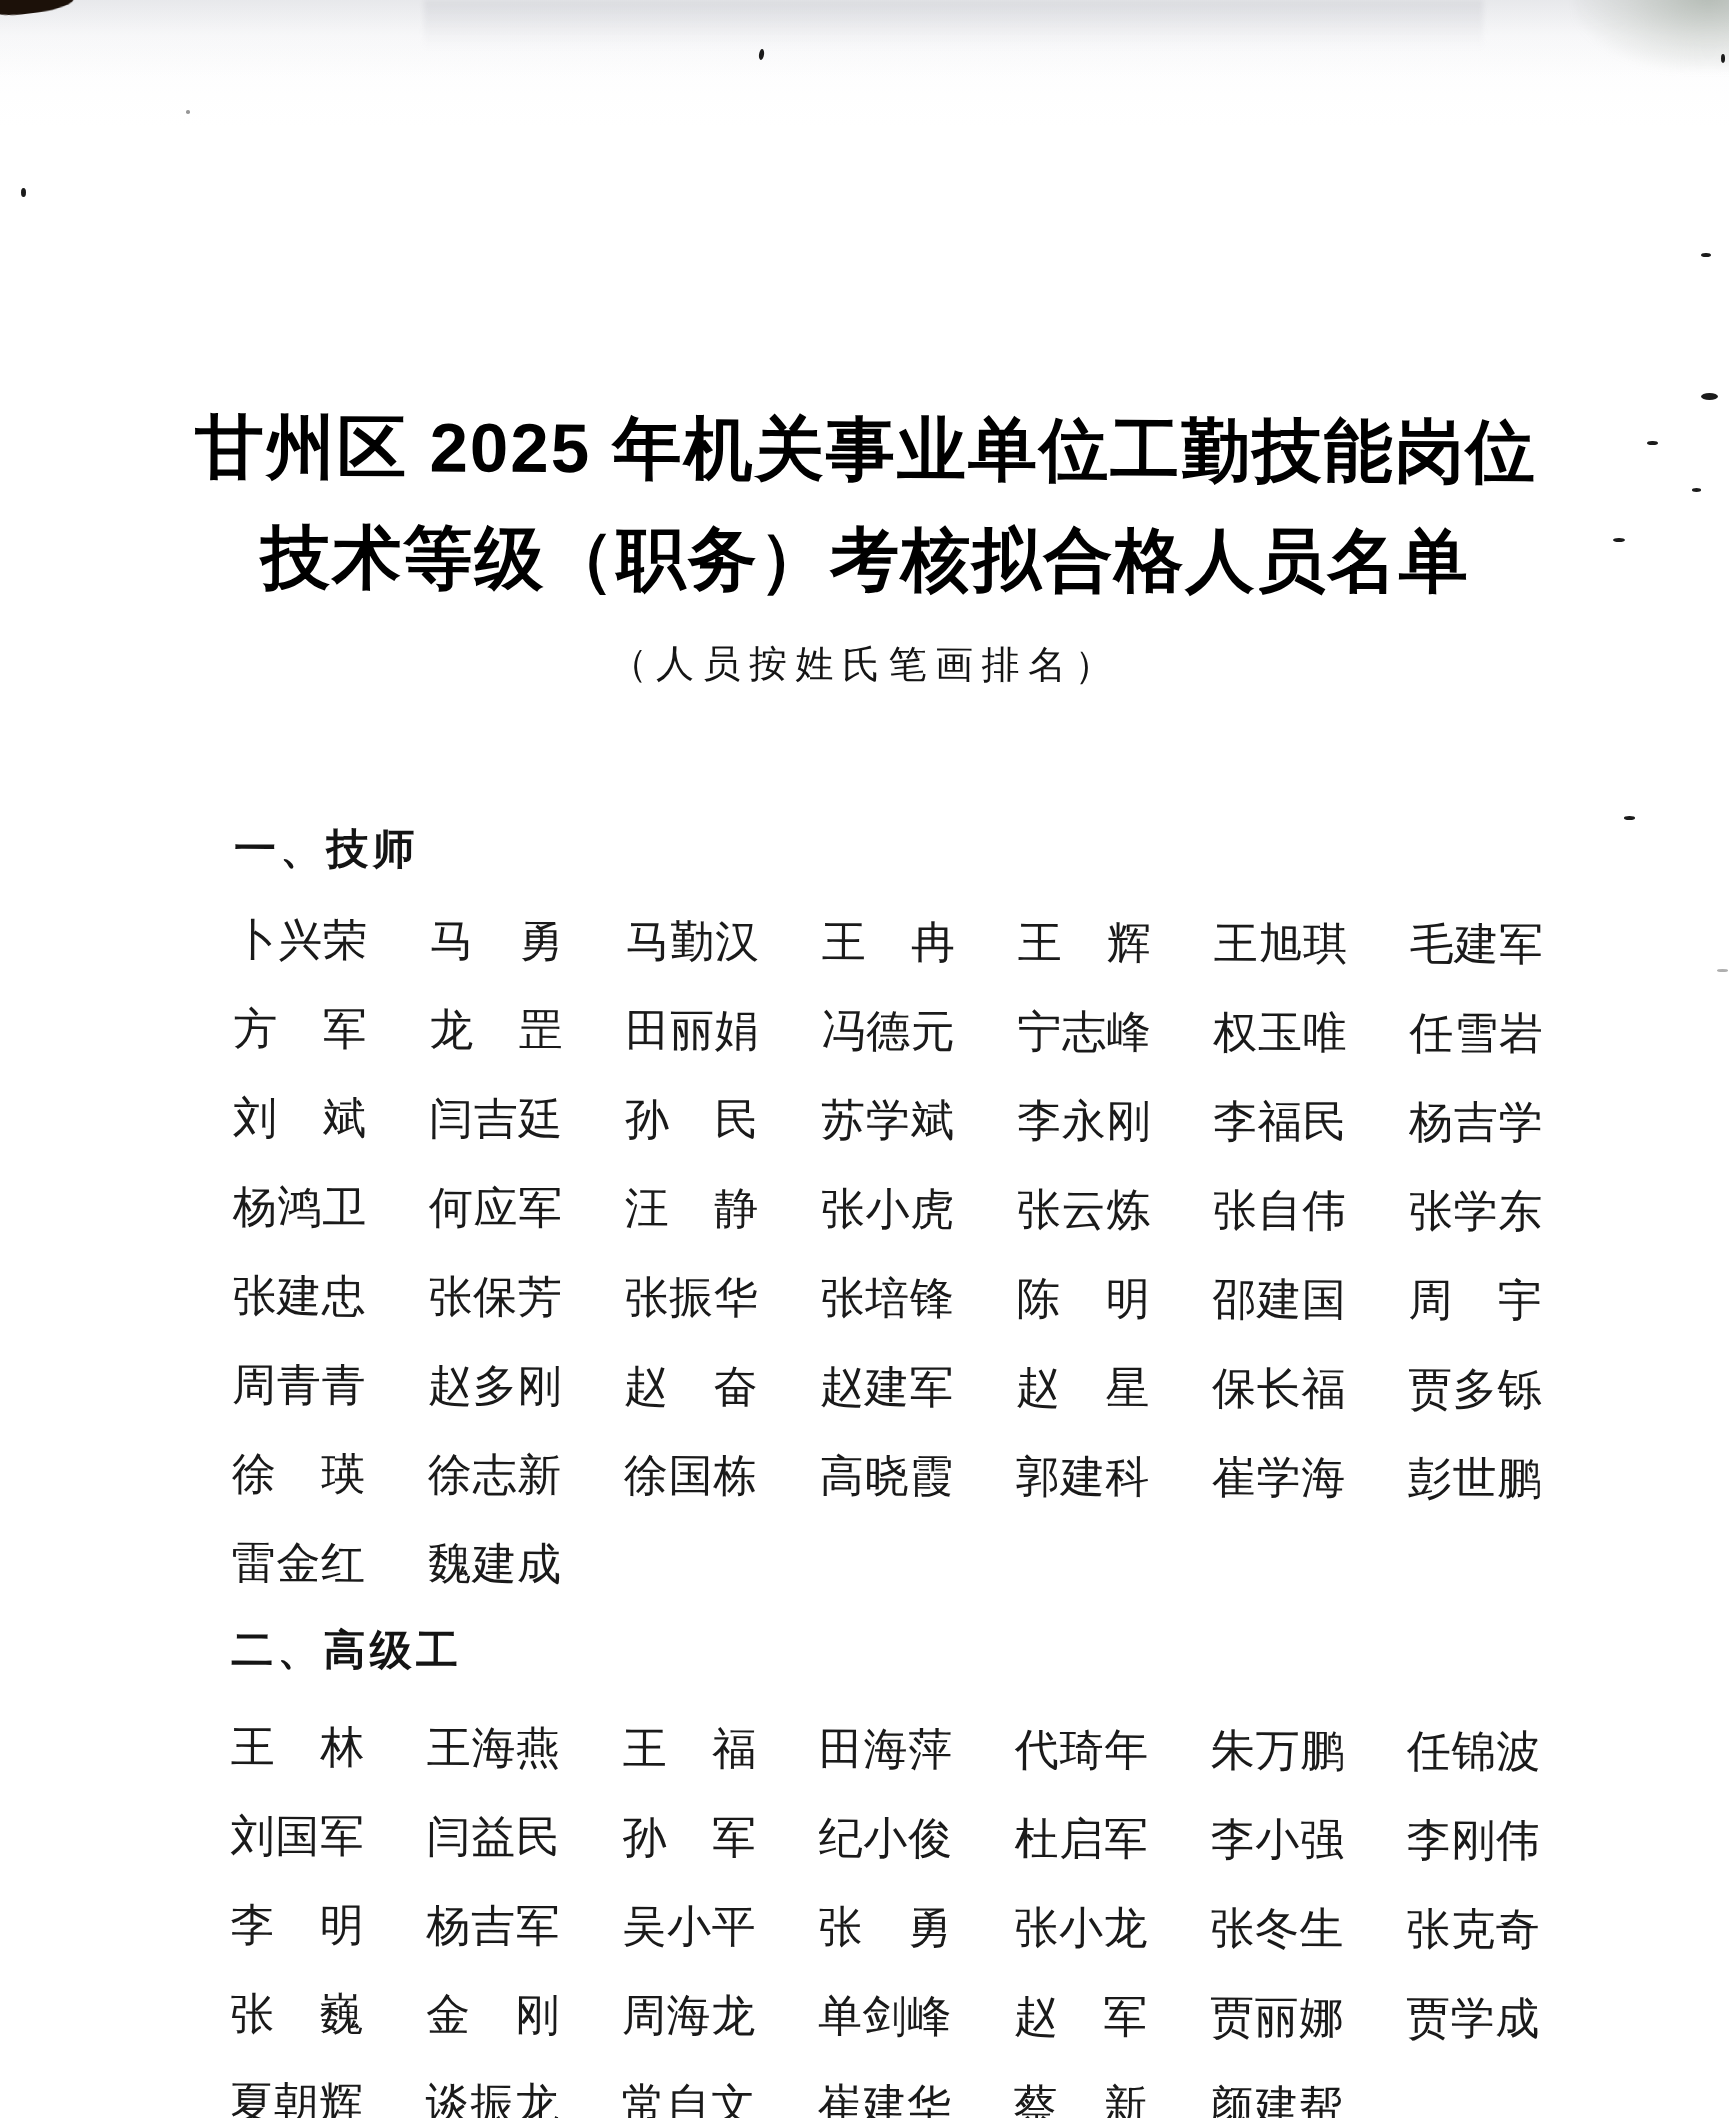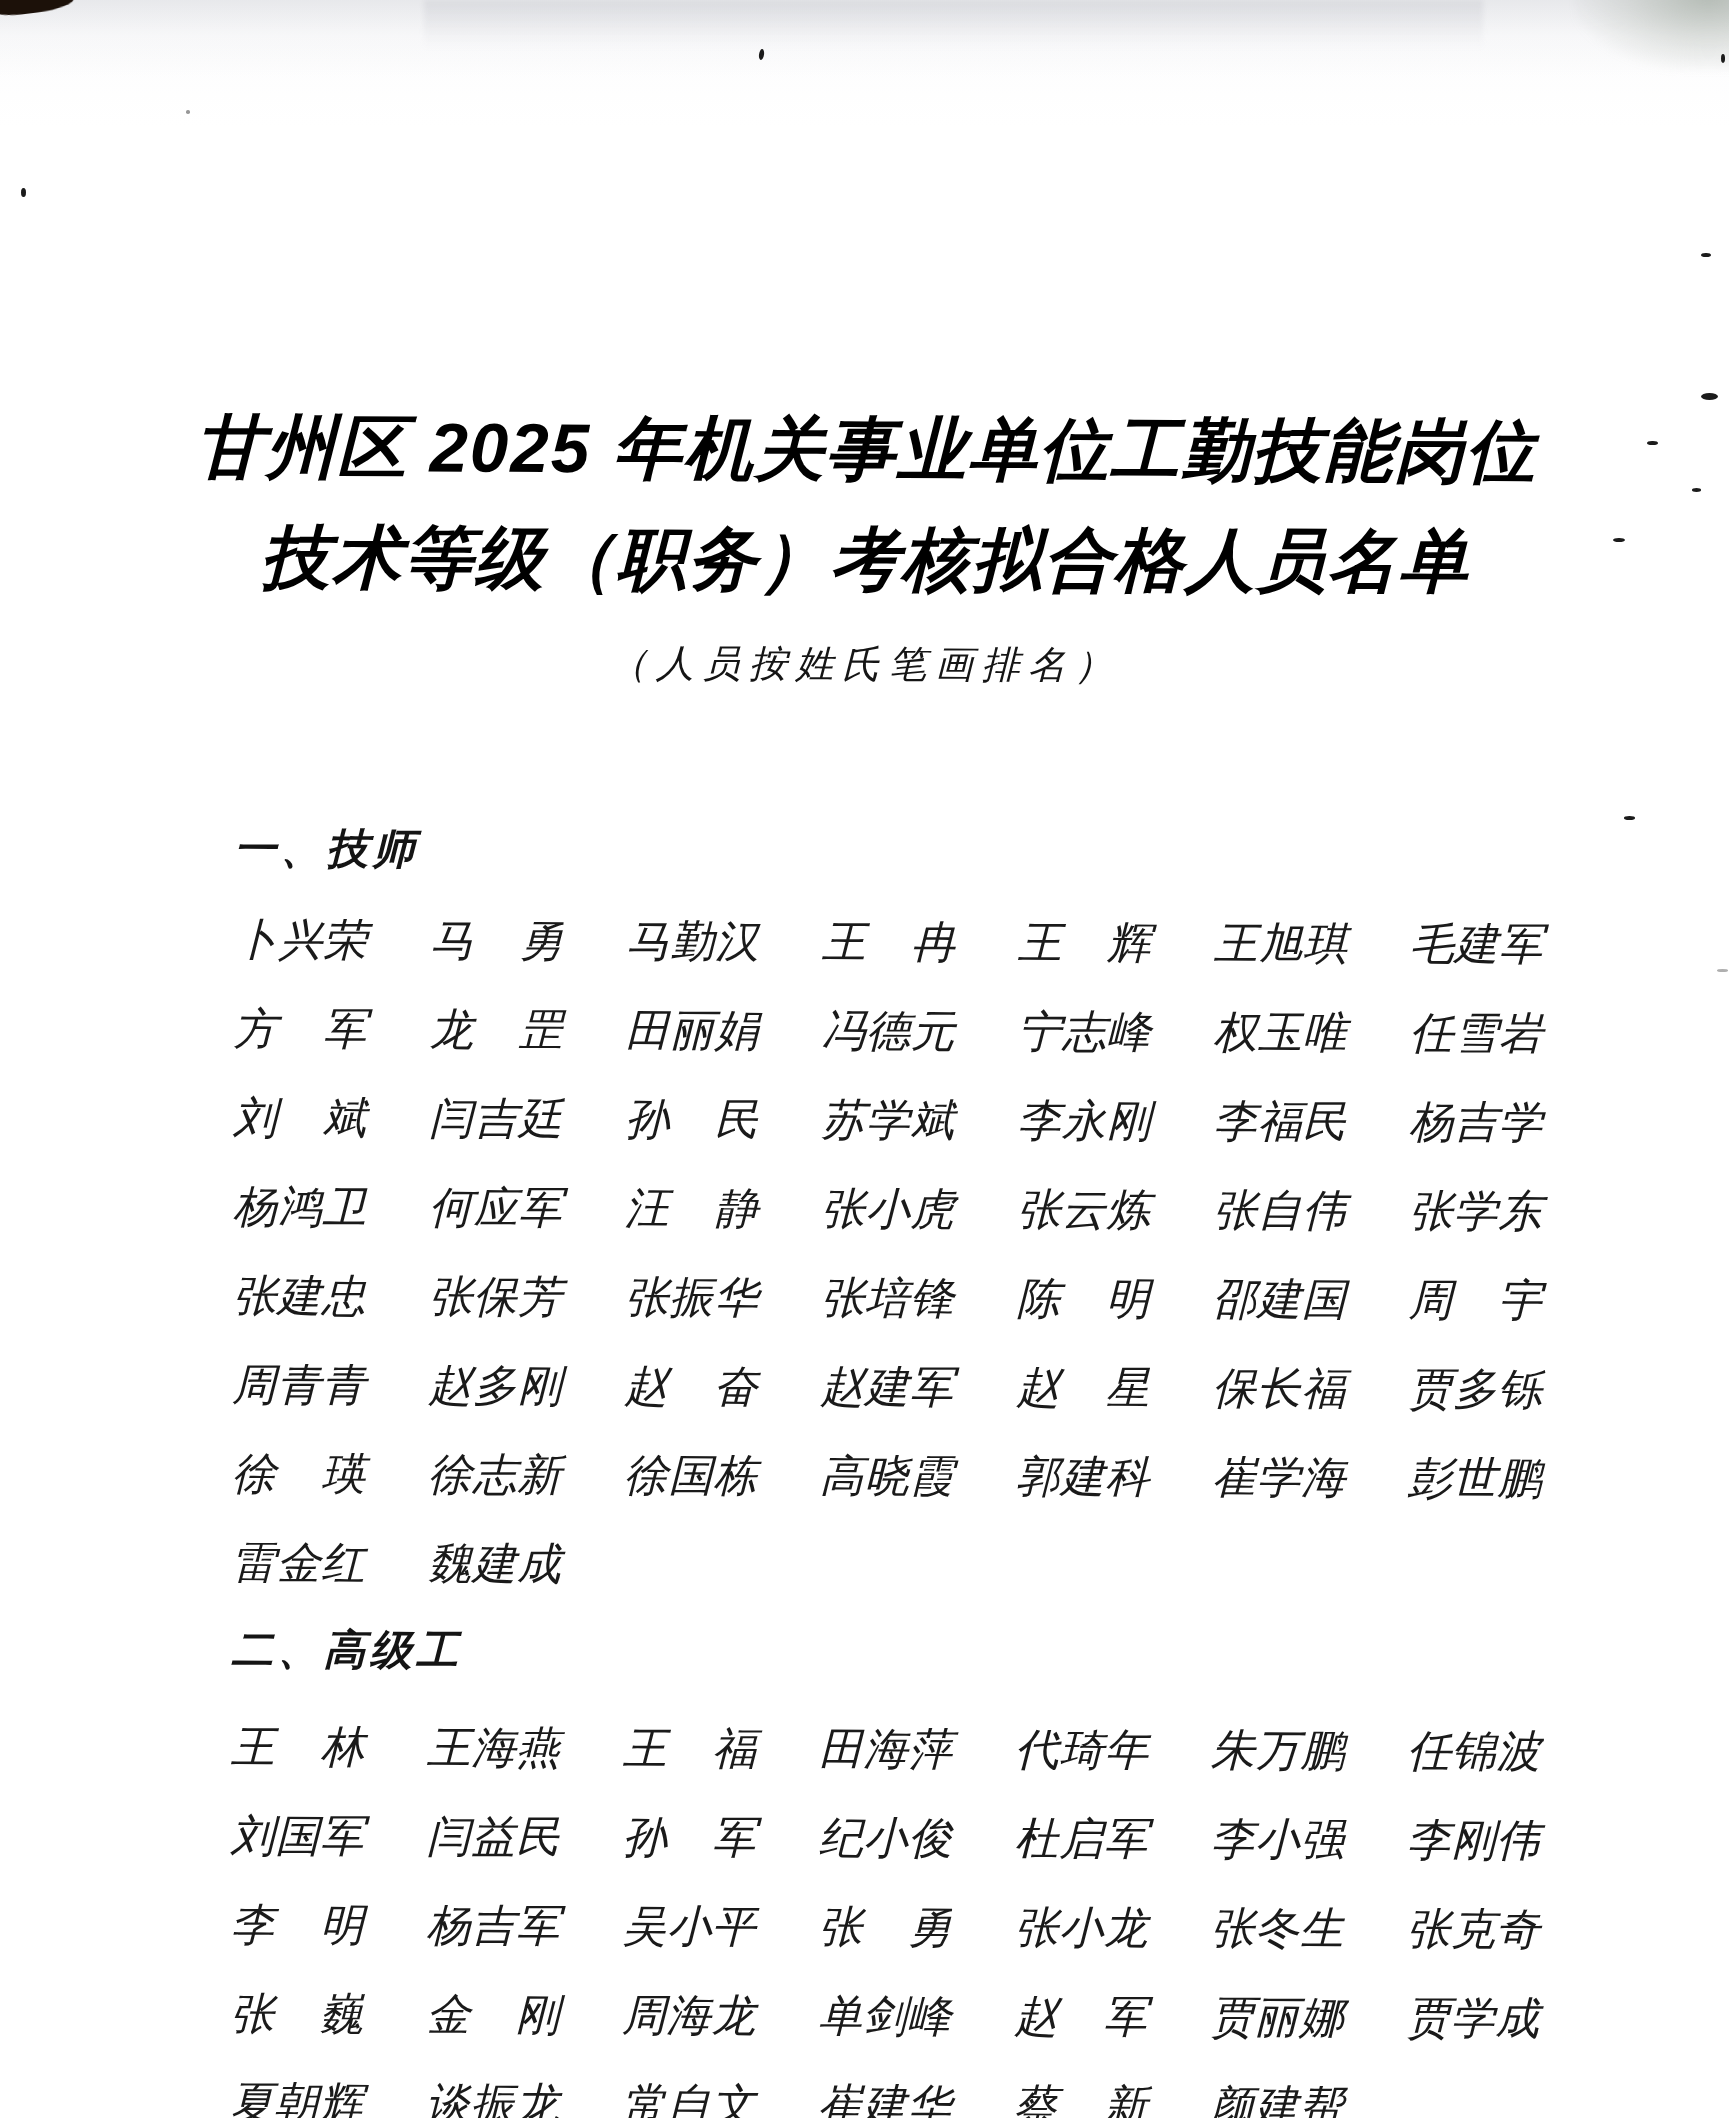--- a/index.html
+++ b/index.html
@@ -10,21 +10,20 @@
     background: #ffffff;
     overflow: hidden;
   }
   .page {
     position: relative;
     width: 1729px;
     height: 2119px;
     background: linear-gradient(180deg, #fbfbfc 0%, #ffffff 6%, #ffffff 100%);
     font-family: "Liberation Sans", sans-serif;
     color: #111111;
-    font-style: italic;
   }
   
   .scan-band-top {
     position: absolute; left: 0; top: 0; width: 100%; height: 78px;
     background: linear-gradient(180deg, rgba(186,189,196,0.30) 0%, rgba(210,212,218,0.12) 45%, rgba(255,255,255,0) 100%);
     pointer-events: none;
   }
   .scan-band-top2 {
     position: absolute; left: 424px; top: 0; width: 1059px; height: 49px;
     background: linear-gradient(180deg, rgba(170,172,182,0.22) 0%, rgba(255,255,255,0) 100%);

